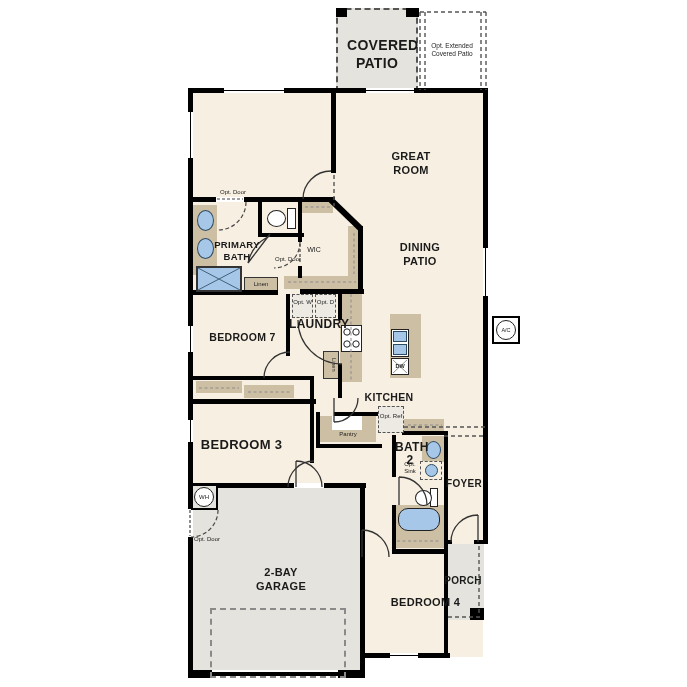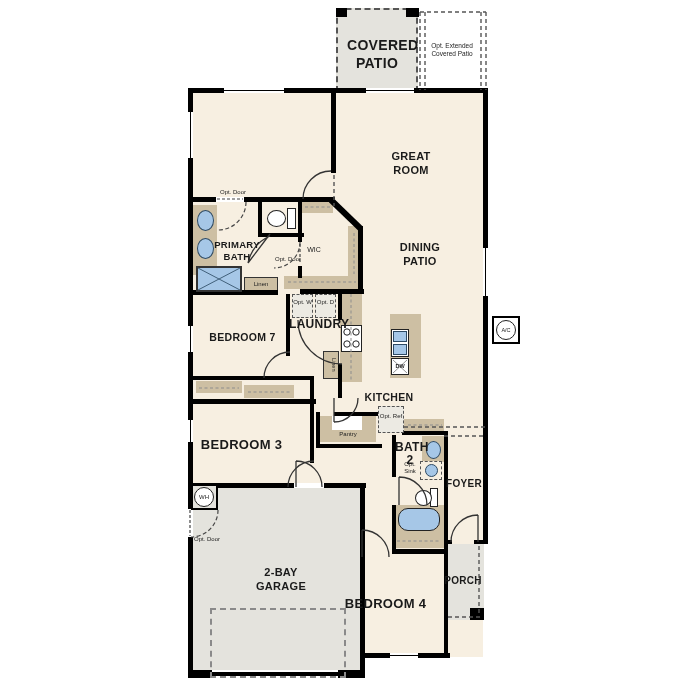--- a/index.html
+++ b/index.html
@@ -198,21 +198,21 @@
   <div class="rl" style="left:207px;top:239px;width:60px;font-size:9.5px;">PRIMARY BATH</div>
   <div class="sl" style="left:300px;top:246px;width:28px;font-size:7px;">WIC</div>
   <div class="rl" style="left:289px;top:317px;width:56px;font-size:12px;">LAUNDRY</div>
   <div class="rl" style="left:195px;top:331px;width:95px;font-size:10.5px;">BEDROOM 7</div>
   <div class="rl" style="left:194px;top:437px;width:95px;font-size:13px;">BEDROOM 3</div>
   <div class="rl" style="left:354px;top:391px;width:70px;font-size:10.5px;">KITCHEN</div>
   <div class="rl" style="left:395px;top:441px;width:30px;font-size:12px;line-height:1.1;">BATH 2</div>
   <div class="rl" style="left:442px;top:478px;width:44px;font-size:10px;">FOYER</div>
   <div class="rl" style="left:441px;top:575px;width:44px;font-size:10px;text-align:center;">PORCH</div>
   <div class="rl" style="left:251px;top:566px;width:60px;font-size:11px;">2-BAY GARAGE</div>
-  <div class="rl" style="left:338px;top:596px;width:95px;font-size:13px;">BEDROOM 4</div>
+  <div class="rl" style="left:378px;top:596px;width:95px;font-size:11px;">BEDROOM 4</div>
 
   <div class="sl" style="left:211px;top:189px;width:44px;font-size:6px;">Opt. Door</div>
   <div class="sl" style="left:274px;top:256px;width:28px;font-size:6px;">Opt. Door</div>
   <div class="sl" style="left:194px;top:536px;width:26px;font-size:6px;">Opt. Door</div>
   <div class="sl" style="left:244px;top:281px;width:34px;font-size:6px;">Linen</div>
   <div class="sl vt" style="left:325px;top:353px;width:12px;height:24px;font-size:5.5px;">Linen</div>
   <div class="sl" style="left:328px;top:431px;width:40px;font-size:6px;">Pantry</div>
   <div class="sl" style="left:398px;top:461px;width:24px;font-size:6px;">Opt. Sink</div>
   <div class="sl" style="left:391px;top:363px;width:18px;font-size:5.5px;font-weight:bold;">DW</div>
 

